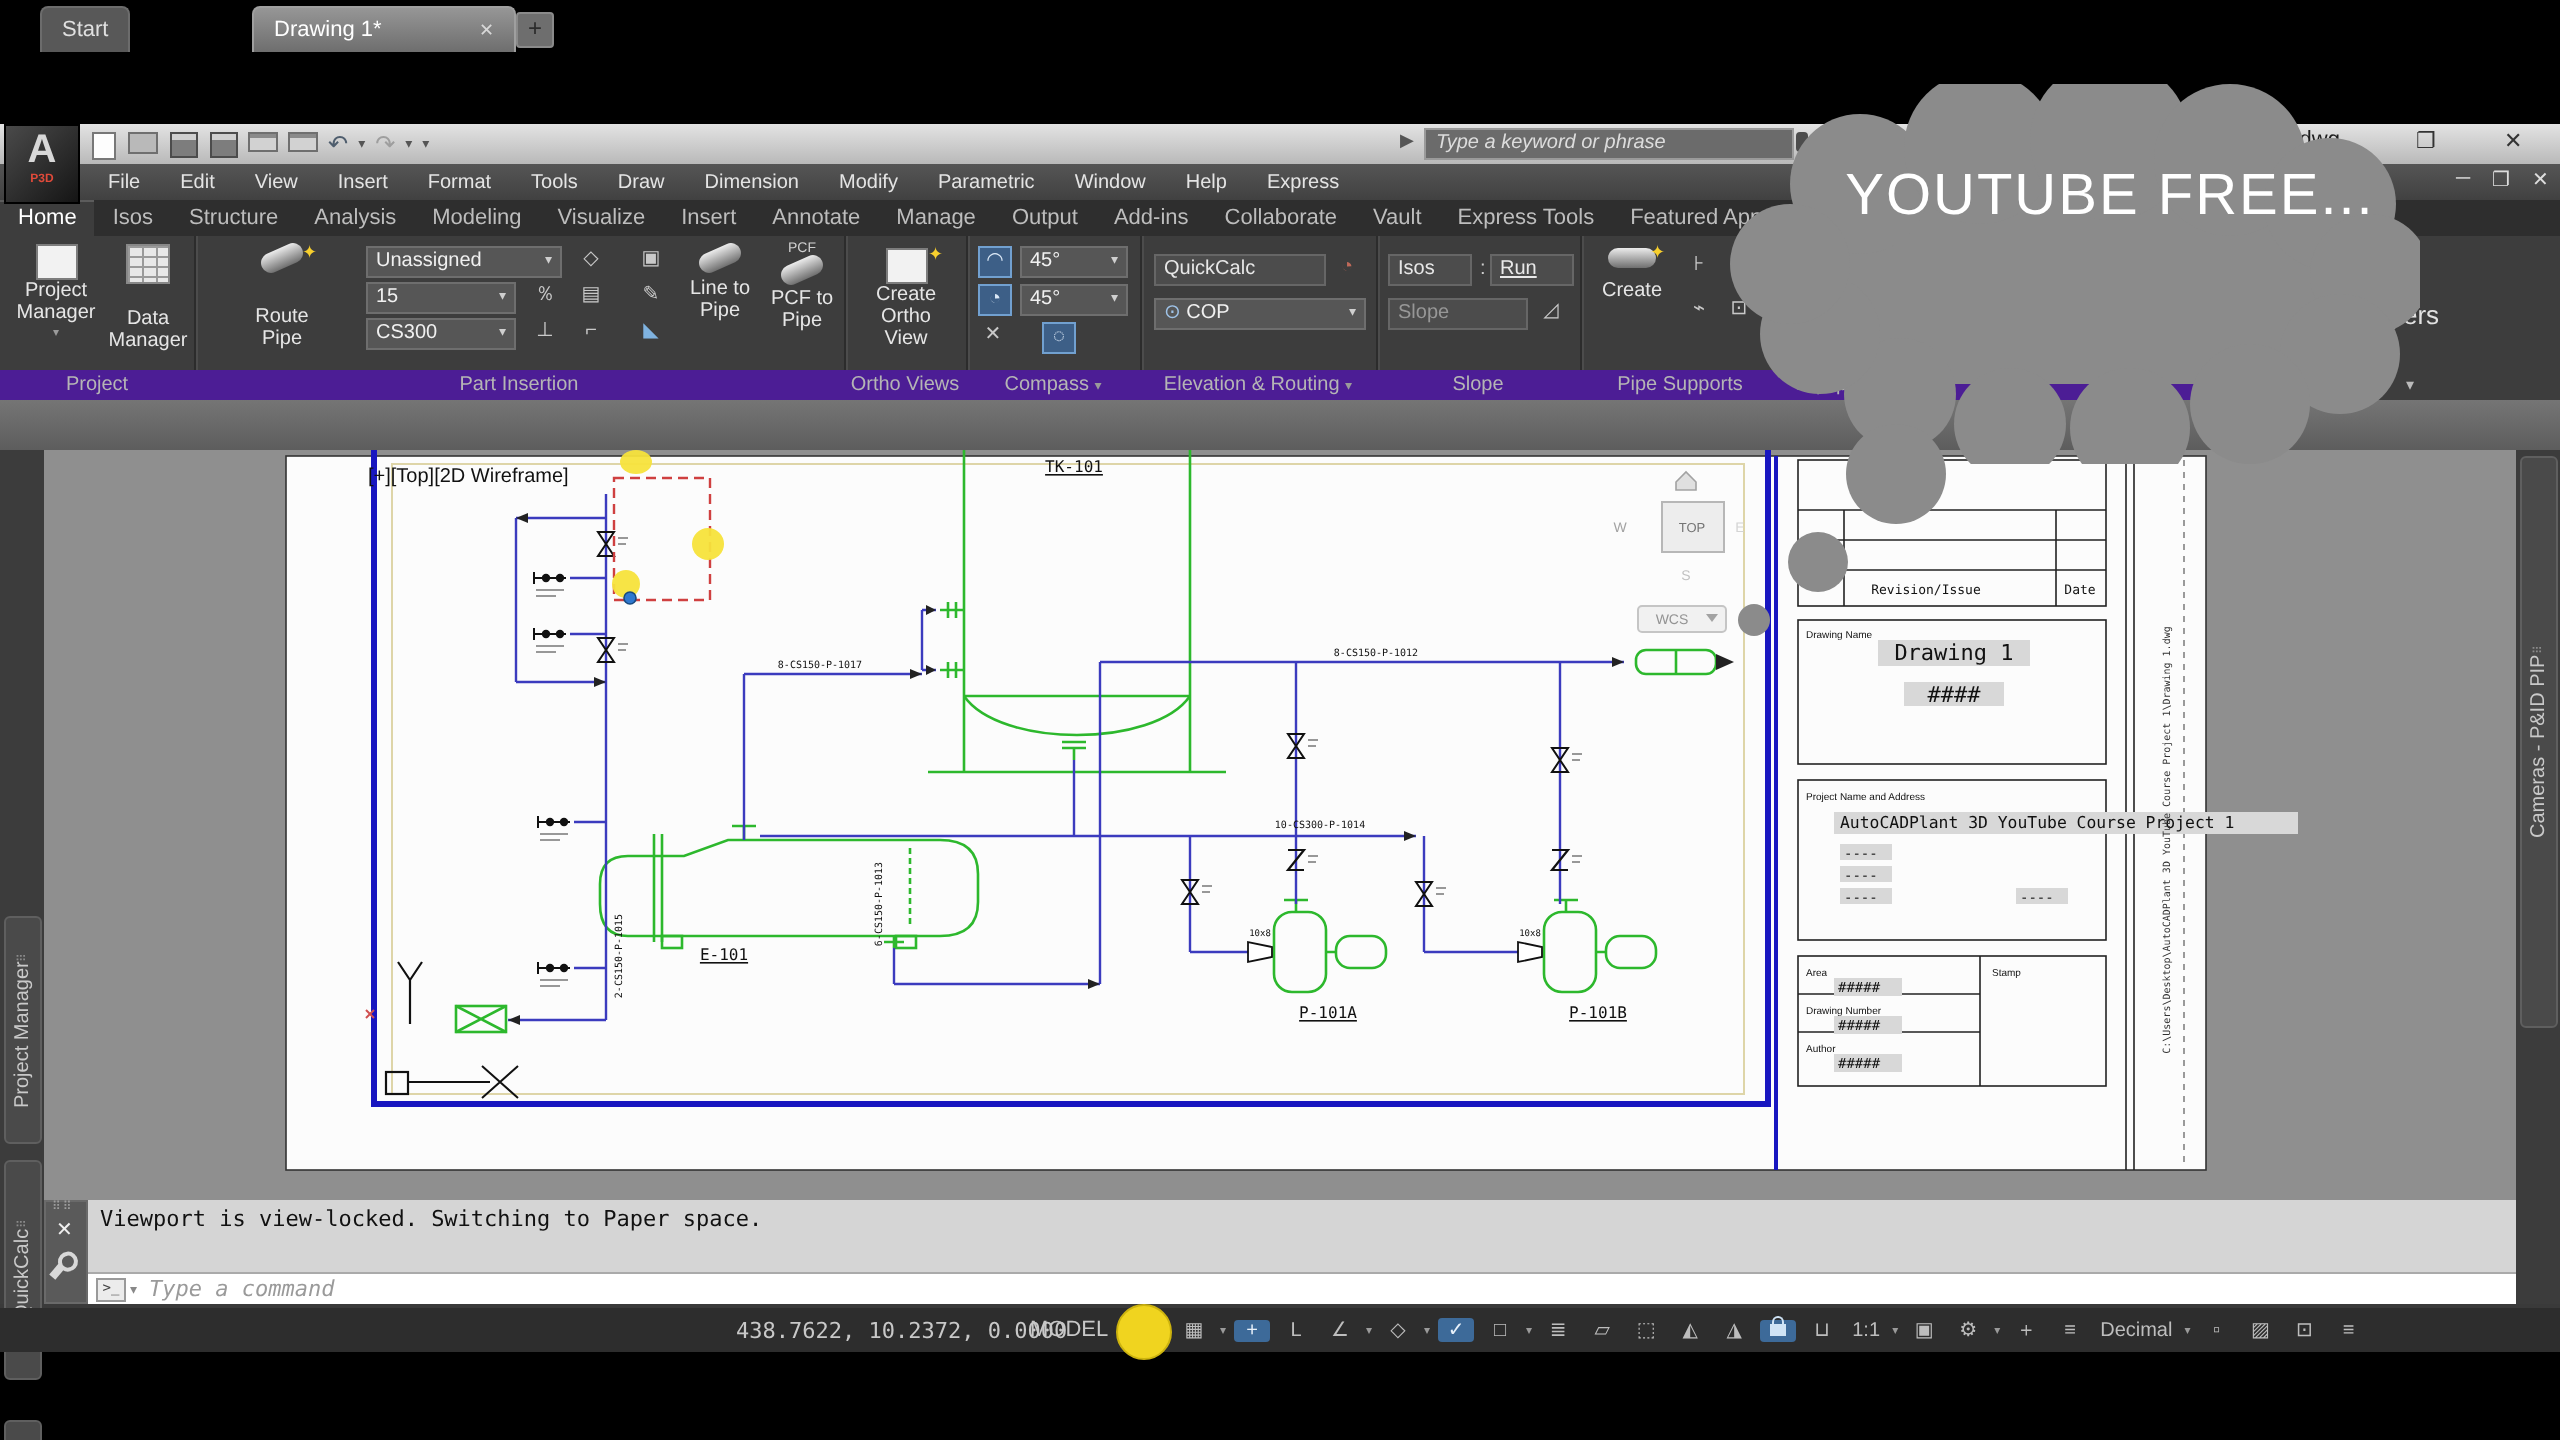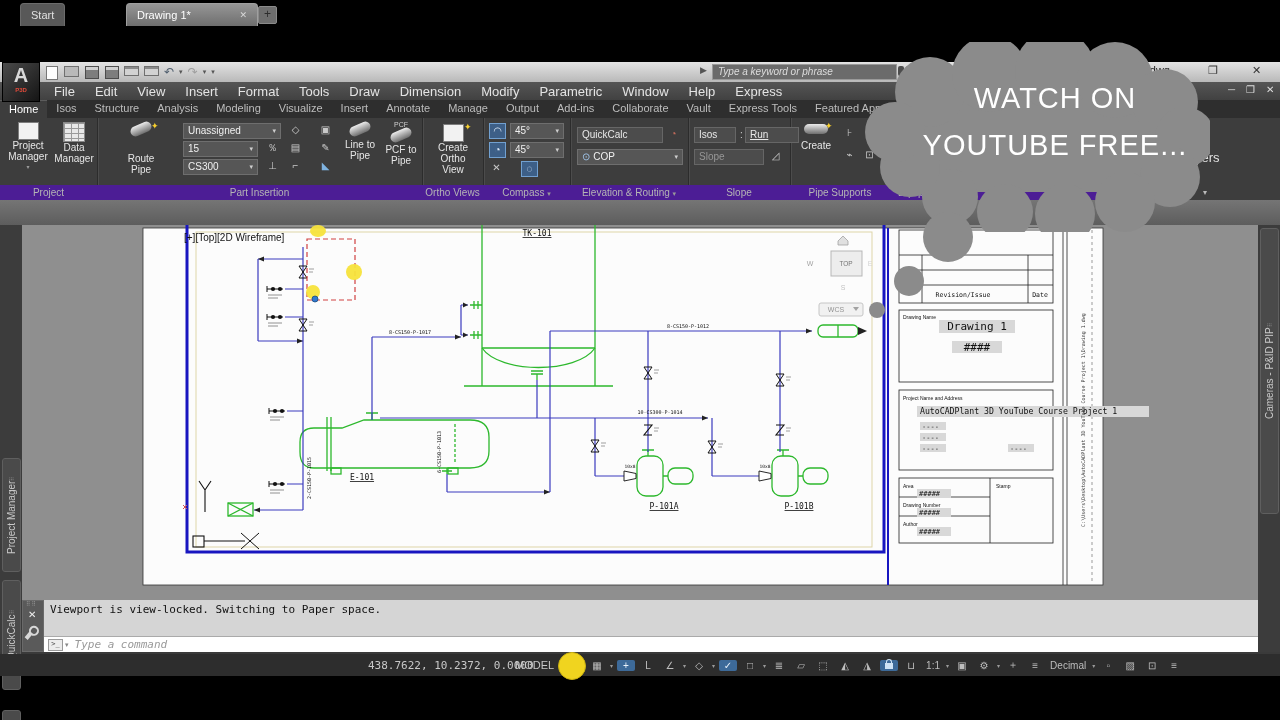--- a/index.html
+++ b/index.html
@@ -32,24 +32,24 @@
   .binoc{left:898px;top:66px;width:16px;height:11px;}
   .binoc::before,.binoc::after{content:'';position:absolute;top:0;width:6px;height:10px;background:#4c4c4c;border-radius:2px;}
   .binoc::after{left:8px;}
   .person{left:920px;top:65px;width:12px;height:13px;}
   .person::before{content:'';position:absolute;left:3px;top:0;width:6px;height:6px;border-radius:50%;background:#4c4c4c;}
   .person::after{content:'';position:absolute;left:0;top:6px;width:12px;height:7px;border-radius:6px 6px 0 0;background:#4c4c4c;}
   .tb-ctrl{top:64px;font-size:11px;color:#333;}
   
   .menubar{left:0;top:82px;width:1280px;height:18px;background:linear-gradient(#555,#414141);
            display:flex;align-items:center;padding-left:44px;box-sizing:border-box;}
-  .menubar span{color:#e4e4e4;font-size:13px;padding:0 10px;}
+  .menubar span{color:#e4e4e4;font-size:10px;padding:0 10px;}
   .mb-ctrl{top:84px;font-size:10px;color:#ddd;}
   
-  .ribbontabs{left:0;top:100px;width:1280px;height:18px;background:#2e2e2e;display:flex;}
+  .ribbontabs{left:0;top:100px;width:1280px;height:18px;background:#2e2e2e;display:flex;align-items:flex-end;}
   .rtab{color:#bdbdbd;font-size:11px;padding:2px 9px 3px 9px;}
   .rtab.active{background:#3d3d3d;color:#fff;border-top:1px solid #5c5c5c;}
   
   .ribbon{left:0;top:118px;width:1280px;height:82px;background:#3d3d3d;border-bottom:1px solid #222;}
   .rpanel{position:absolute;top:0;height:82px;border-right:1px solid #2c2c2c;box-shadow:1px 0 0 #4c4c4c;}
   .rpanel .plabel{position:absolute;left:0;bottom:0;width:100%;height:15px;background:#4c1d95;
                   color:#b5b5b5;font-size:10px;text-align:center;line-height:15px;}
   .plabel .dd{font-size:7px;color:#9a9a9a;}
   .bigbtn{position:absolute;display:flex;flex-direction:column;align-items:center;color:#e6e6e6;
           font-size:10px;line-height:11px;text-align:center;}
@@ -201,21 +201,21 @@
   </div>
 
   <div class="abs ribbon">
 
     <div class="rpanel" style="left:0;width:97px;">
       <div class="bigbtn" style="left:6px;top:4px;width:44px;">
         <span class="page-ic"></span>
         <span>Project Manager</span>
         <span class="sdd">▾</span>
       </div>
-      <div class="bigbtn" style="left:54px;top:4px;width:40px;">
+      <div class="bigbtn" style="left:54px;top:4px;width:40px;gap:12px;">
         <span class="tbl-ic"></span>
         <span>Data Manager</span>
       </div>
       <div class="plabel"><span>Project</span></div>
     </div>
 
     <div class="rpanel" style="left:97px;width:325px;">
       <div class="bigbtn" style="left:22px;top:6px;width:44px;">
         <span class="pipe-ic"></span>
         <span class="star" style="left:32px;top:-3px;">✦</span>
@@ -272,21 +272,21 @@
       <div class="field" style="left:7px;top:9px;width:86px;">QuickCalc</div>
       <span class="mi" style="left:96px;top:9px;color:#c06a5a;">◔</span>
       <div class="combo" style="left:7px;top:31px;width:106px;">
         <span style="color:#9fc3e8;">⊙</span> <span>COP</span><span class="dd">▾</span></div>
       <div class="plabel"><span>Elevation &amp; Routing</span> <span class="dd">▾</span></div>
     </div>
 
     <div class="rpanel" style="left:688px;width:102px;">
       <div class="field" style="left:6px;top:9px;width:42px;">Isos</div>
       <span style="position:absolute;left:52px;top:11px;color:#ccc;font-size:10px;">:</span>
-      <div class="field" style="left:57px;top:9px;width:54px;text-decoration:underline;">Run</div>
+      <div class="field" style="left:57px;top:9px;width:42px;text-decoration:underline;">Run</div>
       <div class="field dim" style="left:6px;top:31px;width:70px;">Slope</div>
       <span class="mi" style="left:80px;top:31px;">◿</span>
       <div class="plabel"><span>Slope</span></div>
     </div>
 
     <div class="rpanel" style="left:790px;width:100px;">
       <div class="bigbtn" style="left:5px;top:6px;width:42px;">
         <span class="pipe-ic" style="transform:none;width:24px;"></span>
         <span class="star" style="left:30px;top:-3px;">✦</span>
         <span style="margin-top:6px;">Create</span>
@@ -584,20 +584,19 @@
       <circle cx="310" cy="135" r="30"></circle>
         <circle cx="265" cy="160" r="30"></circle>
         <circle cx="205" cy="172" r="30"></circle>
       <circle cx="145" cy="170" r="28"></circle>
         <circle cx="90" cy="155" r="28"></circle>
         <circle cx="50" cy="125" r="30"></circle>
       <circle cx="35" cy="90" r="30"></circle>
     </g>
   </svg>
   <div class="abs cloud-txt">
-    <div>WATCH ON</div>
     <div>YOUTUBE FREE...</div>
   </div>
   <div class="tail" style="left:923px;top:212px;width:50px;height:50px;"></div>
   <div class="tail" style="left:894px;top:266px;width:30px;height:30px;"></div>
   <div class="tail" style="left:869px;top:302px;width:16px;height:16px;"></div>
 
 </div>
 
 </body></html>

